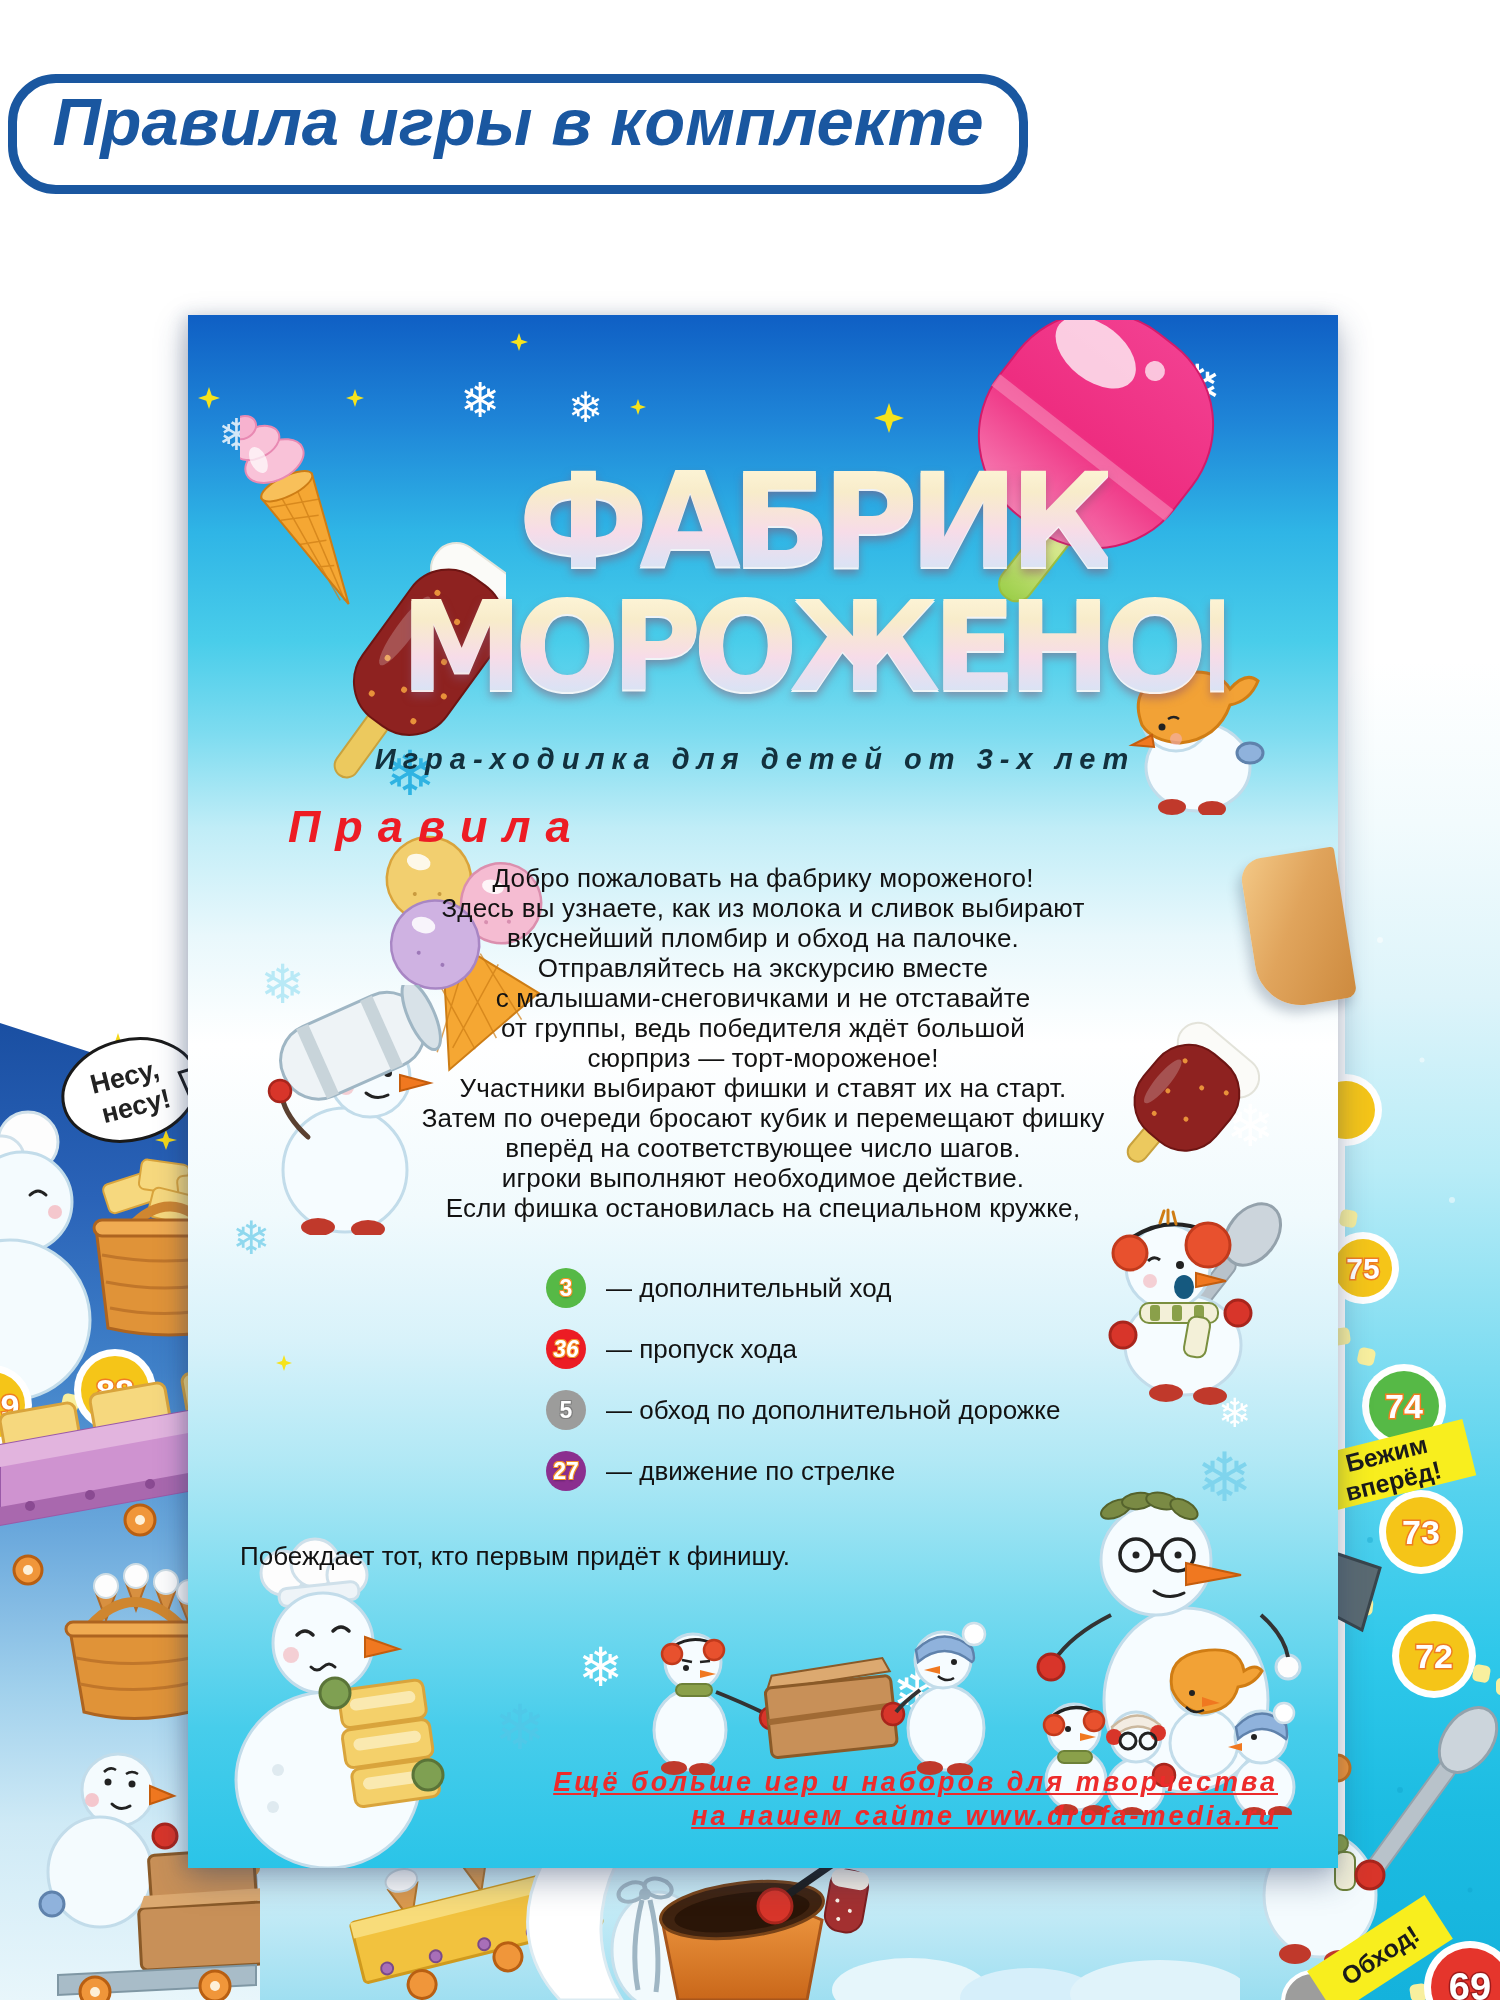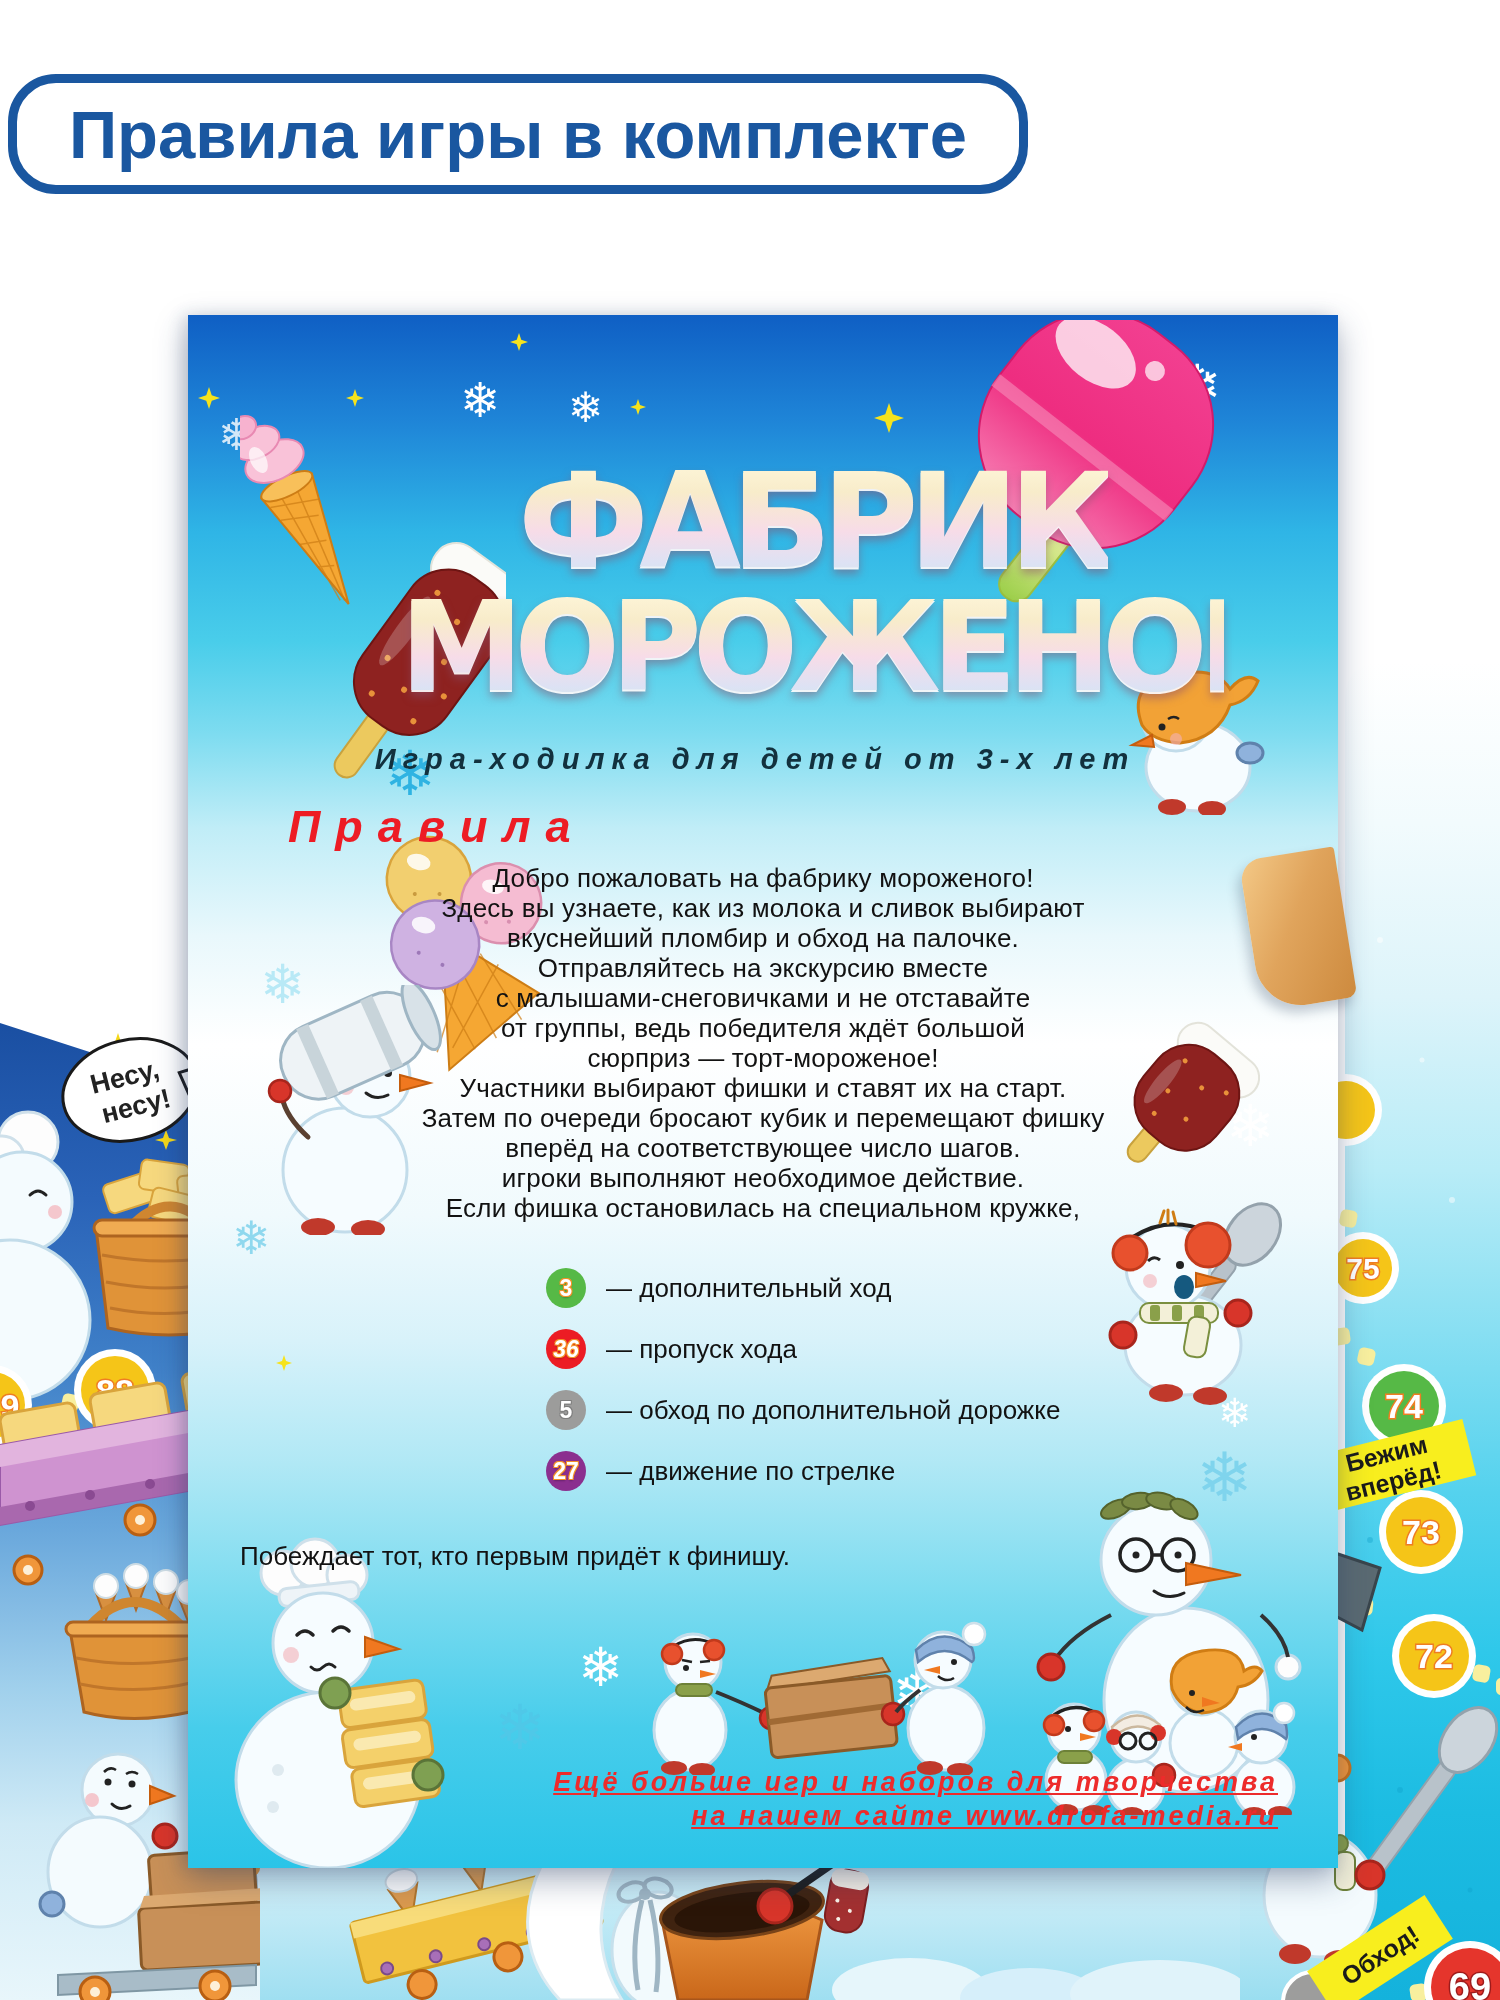--- a/index.html
+++ b/index.html
@@ -3,21 +3,21 @@
 <meta charset="utf-8">
 <style>
   html,body{margin:0;padding:0;background:#fff;}
   .stage{position:relative;width:1500px;height:2000px;background:#fff;overflow:hidden;
          font-family:"Liberation Sans",sans-serif;}
   .abs{position:absolute;}
 
   
   .banner{position:absolute;left:8px;top:74px;width:1002px;height:102px;
           border:9px solid #1a57a0;border-radius:48px;background:#fff;
-          display:flex;align-items:center;justify-content:center;z-index:20;}
+          display:flex;align-items:flex-start;justify-content:center;z-index:20;font-style:italic;}
   .banner span{font-size:67px;font-weight:700;color:#1a57a0;letter-spacing:0px;white-space:nowrap;}
 
   
   .sheet{position:absolute;left:188px;top:315px;width:1150px;height:1553px;z-index:10;overflow:hidden;
          background:linear-gradient(180deg,#0f5fc4 0%,#1f86d8 7%,#2fb5e6 14%,#49cdea 21%,
                     #7edcf0 27%,#c0edf7 33%,#e9f8fc 40%,#ffffff 47%,#f0fafd 58%,#d8f2fa 66%,
                     #b0e8f5 74%,#7edcf0 82%,#47cdeb 91%,#2ac4e8 100%);
          box-shadow:0 12px 30px rgba(40,60,100,.38),-6px 0 14px rgba(40,60,100,.15);}
   .bubble{position:absolute;font-family:"DejaVu Sans",sans-serif;font-weight:700;text-align:center;
           background:linear-gradient(180deg,#fff8dc 0%,#f8ecca 28%,#f7dce8 58%,#dde2f4 82%,#d3e8e6 100%);

